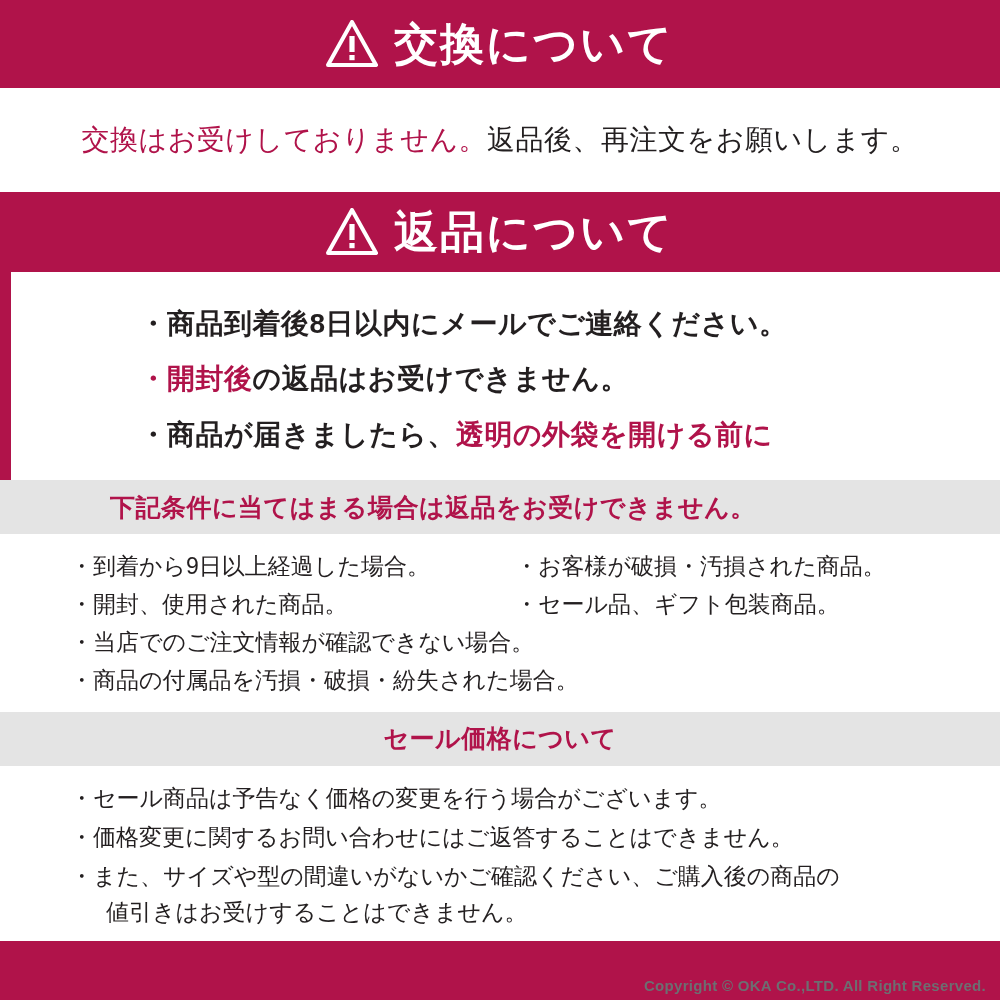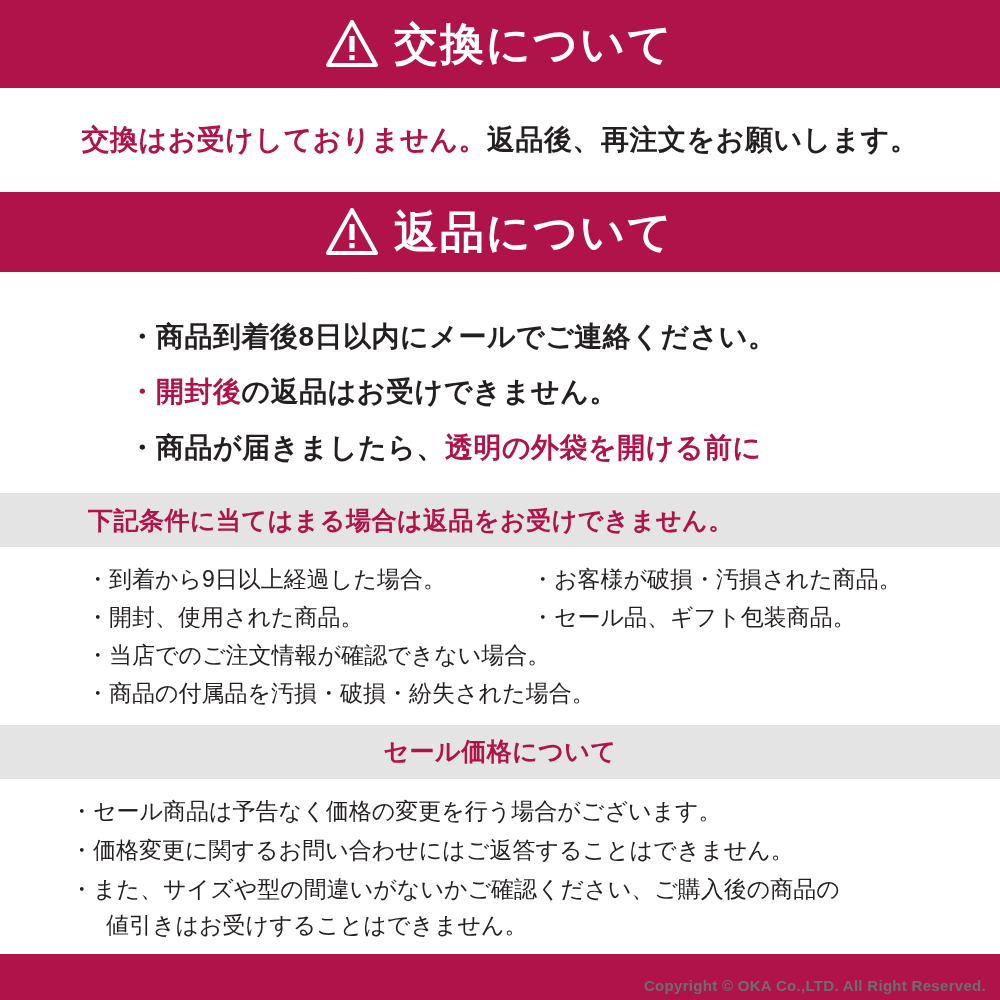--- a/index.html
+++ b/index.html
@@ -53,27 +53,28 @@
   }
 
   .exchange-text-block {
     height: 104px;
     display: flex;
     align-items: center;
     justify-content: center;
   }
   .exchange-text {
     font-size: 28px;
-    font-weight: bold;
+    font-weight: normal;
     letter-spacing: 0.5px;
   }
   .accent { color: #b0134a; }
 
   .return-list {
-    padding: 43px 0 24px 0;
+    padding: 30px 0 24px 0;
+    margin-left: 11px;
   }
   .return-list .li {
     font-size: 28px;
     font-weight: bold;
     line-height: 1.55;
     padding-left: 150px;
     padding-right: 40px;
     text-indent: -22px;
     margin-bottom: 12px;
     letter-spacing: 0.5px;
@@ -83,33 +84,33 @@
 
   
   .subhead {
     background: #e4e4e4;
     color: #b0134a;
     font-size: 25px;
     font-weight: bold;
     height: 54px;
     display: flex;
     align-items: center;
-    padding-left: 88px;
+    padding-left: 110px;
     letter-spacing: 0.5px;
     box-sizing: border-box;
   }
   .subhead.center {
     justify-content: center;
     padding-left: 0;
   }
 
   
   .cond-wrap {
     background: #ffffff;
-    padding: 14px 0 12px 16px;
+    padding: 14px 0 12px 0;
   }
   .cond-grid {
     display: grid;
     grid-template-columns: 445px 1fr;
     padding: 0 60px 0 70px;
   }
   .cond-item {
     font-size: 23px;
     color: #231f20;
     line-height: 1.65;

